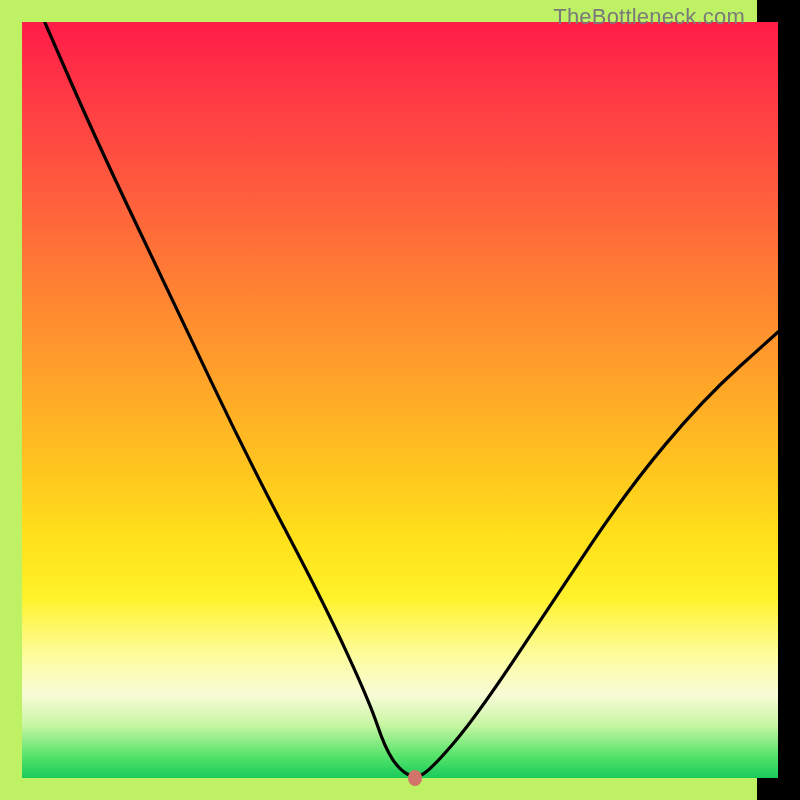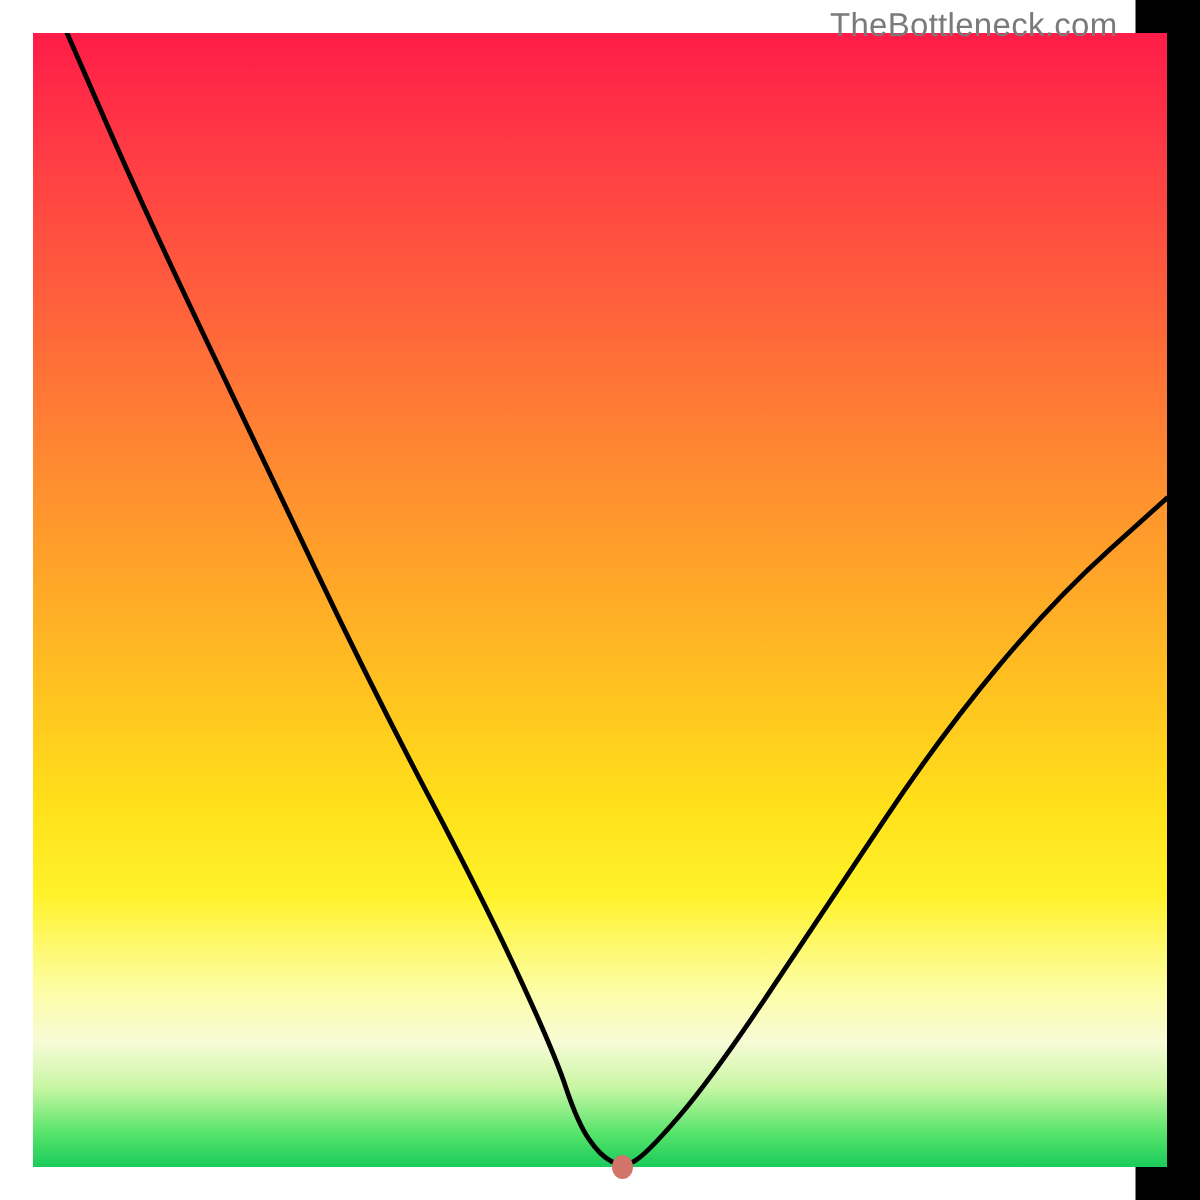--- a/index.html
+++ b/index.html
@@ -8,21 +8,21 @@
     width: 800px;
     height: 800px;
     background: #000000;
     font-family: Arial, Helvetica, sans-serif;
     overflow: hidden;
   }
   .frame {
     position: relative;
     width: 757px;
     height: 800px;
-    background: #ffffff;
+    background: #bef264;
   }
   .watermark {
     position: absolute;
     top: 4px;
     right: 12px;
     color: #7a7a7a;
     font-size: 22px;
     font-weight: 500;
     letter-spacing: 0.2px;
     z-index: 10;

